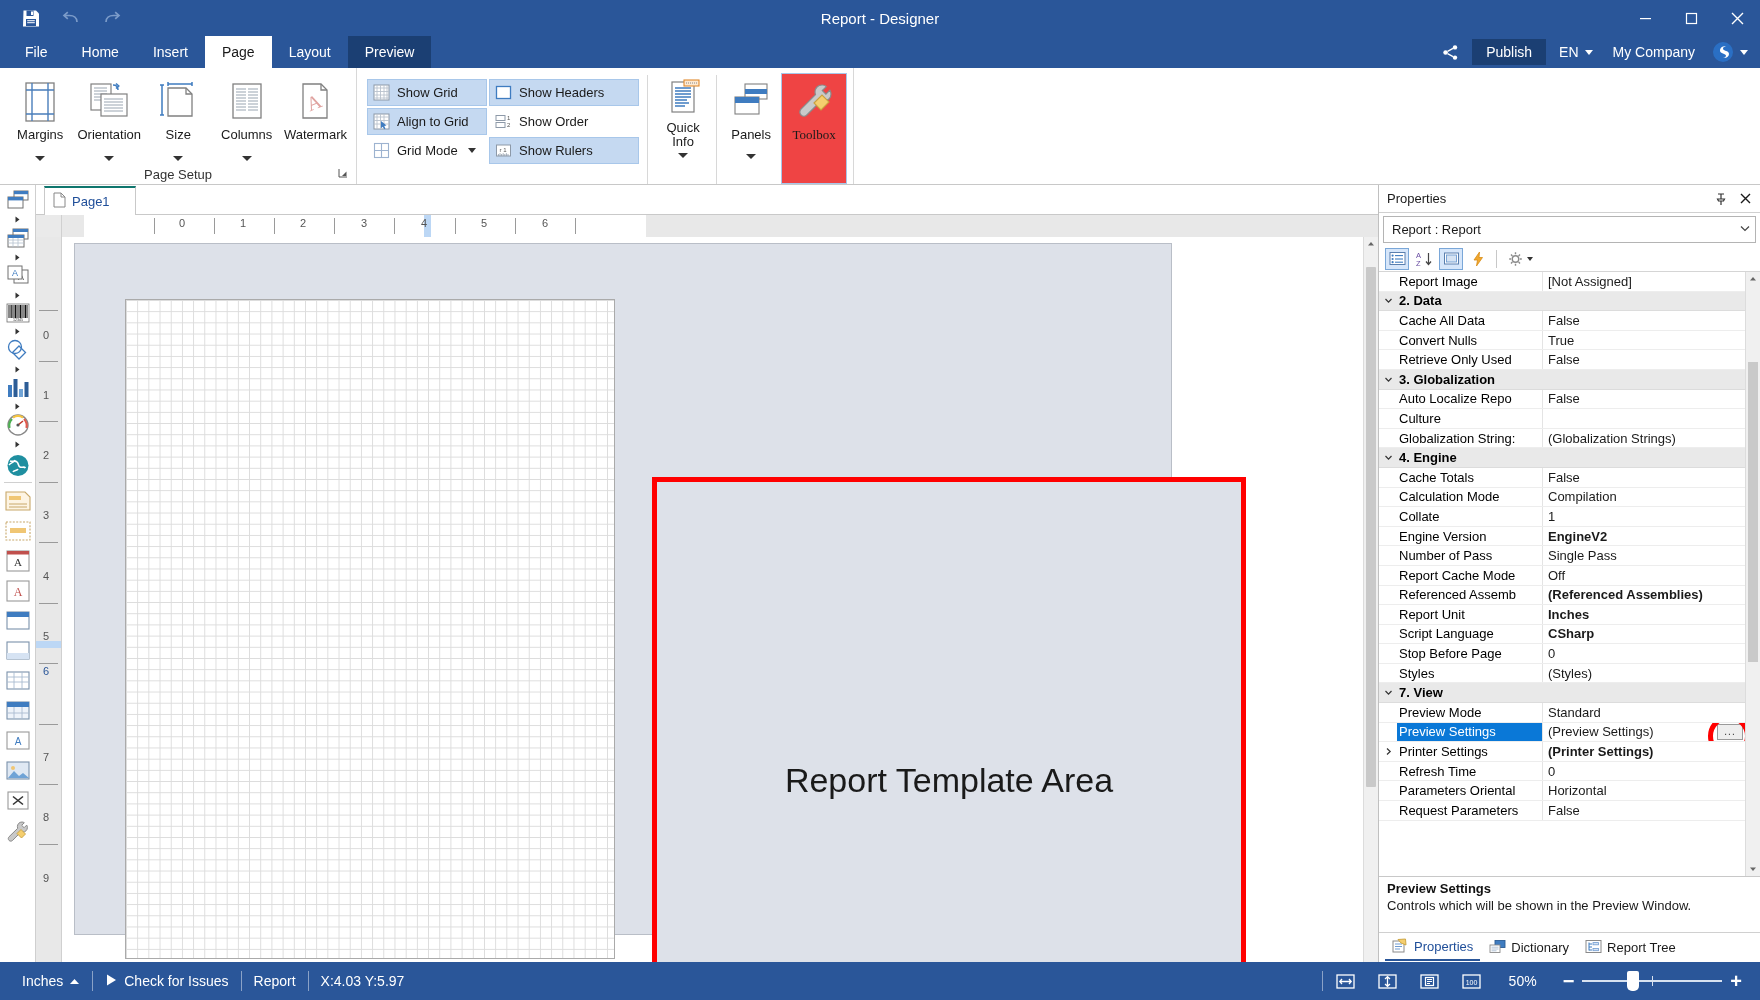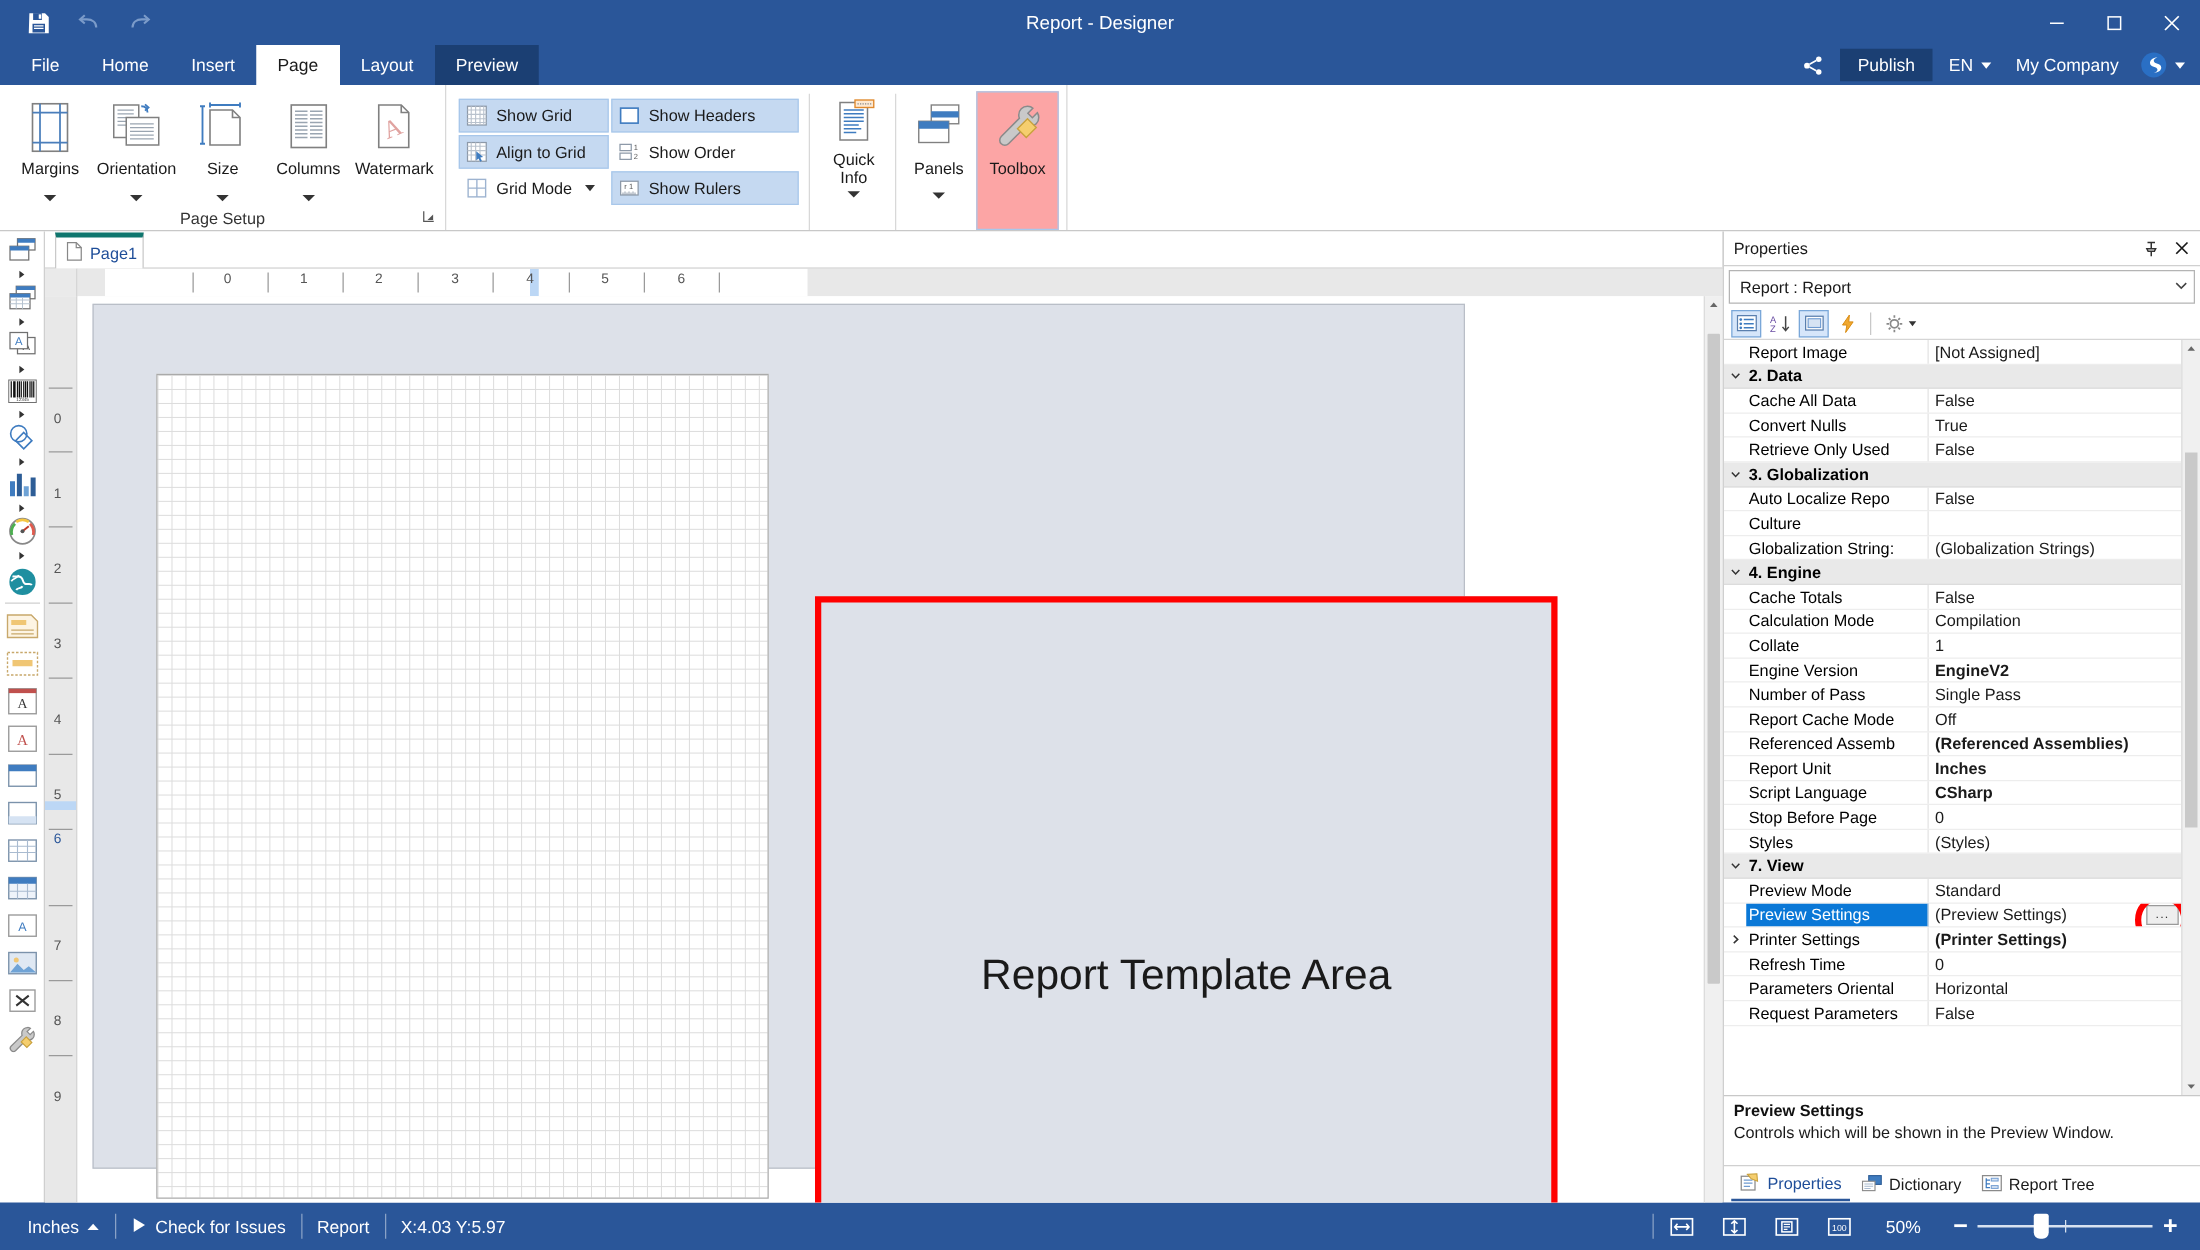--- a/index.html
+++ b/index.html
@@ -101,23 +101,23 @@
   .ts-arrow { height: 14px; display: flex; align-items: center; justify-content: center; cursor: pointer; }
   .ts-sep { width: 28px; height: 1px; background: #d0d0d0; margin: 3px 0; }
 
   
   .designer { flex: 1; display: flex; flex-direction: column; min-width: 0; background: #fff; }
   .pagetabs {
     height: 30px; background: #fff; display: flex; align-items: flex-end;
     border-bottom: 1px solid #c9c9c9; flex: none; padding-left: 8px;
   }
   .pagetab {
-    height: 29px; padding: 0 4px 0 8px; display: flex; align-items: center; gap: 6px;
+    height: 29px; padding: 0 25px 0 8px; display: flex; align-items: center; gap: 6px;
     font-size: 13px; color: #1f4e99; background: #fff;
-    border: 1px solid #c9c9c9; border-bottom: none; border-top: 4px solid #0f766e;
+    border: 1px solid #c9c9c9; border-bottom: none; border-top: 2px solid #0f766e;
     cursor: pointer; margin-bottom: -1px;
   }
   .hruler-wrap { height: 22px; display: flex; flex: none; background: #f0f0f0; }
   .hr-corner { width: 26px; background: #eaeaea; border-right: 1px solid #d0d0d0; flex: none; }
   .hruler { flex: 1; position: relative; background: #e8e8e8; overflow: hidden; }
   .hr-white { position: absolute; top: 0; bottom: 0; background: #fff; }
   .hr-tick { position: absolute; top: 3px; bottom: 3px; width: 1px; background: #9a9a9a; }
   .hr-num { position: absolute; top: 2px; font-size: 11px; color: #555; transform: translateX(-50%); }
   .hr-cursor { position: absolute; top: 0; bottom: 0; width: 7px; background: #bcd7f5; }
 
@@ -516,21 +516,21 @@
               <rect x="14" y="3" width="22" height="15" fill="#fff" stroke="#808080" stroke-width="1.1"></rect>
               <rect x="14" y="8" width="22" height="5" fill="#3f7cc0"></rect>
               <rect x="4" y="16" width="24" height="17" fill="#fff" stroke="#808080" stroke-width="1.1"></rect>
               <rect x="4" y="16" width="24" height="6" fill="#3f7cc0"></rect>
             </svg>
           </span>
           <span class="lbl">Panels</span>
           <span class="arrow lift" style="margin-top:12px;"></span>
         </div>
 
-        <div class="bigbtn" style="width:68px;background:#fca5a5;border-color:#a8c7ea;align-self:stretch;">
+        <div class="bigbtn" style="width:68px;background:#ef4444;border-color:#a8c7ea;align-self:stretch;font-family:Liberation Serif, serif;">
           <span class="ico">
             <svg width="40" height="42" viewBox="0 0 40 42">
               <path d="M28 4c-4 0-7 3-7 7 0 1 .2 1.8.5 2.6L7 28.2c-1.6 1.6-1.6 4.2 0 5.8s4.2 1.6 5.8 0L27.4 19.5c.8.3 1.7.5 2.6.5 4 0 7-3 7-7 0-1.4-.4-2.7-1.1-3.8l-4 4-3.6-3.6 4-4C31.2 4.4 29.7 4 28 4z" fill="#c9c9c9" stroke="#8a8a8a" stroke-width="1.2"></path>
               <path d="M20 22 28 14l7 7-8 8z" fill="#f5ce6e" stroke="#c9a13d" stroke-width="1.1"></path>
             </svg>
           </span>
           <span class="lbl">Toolbox</span>
         </div>
 
       </div>

